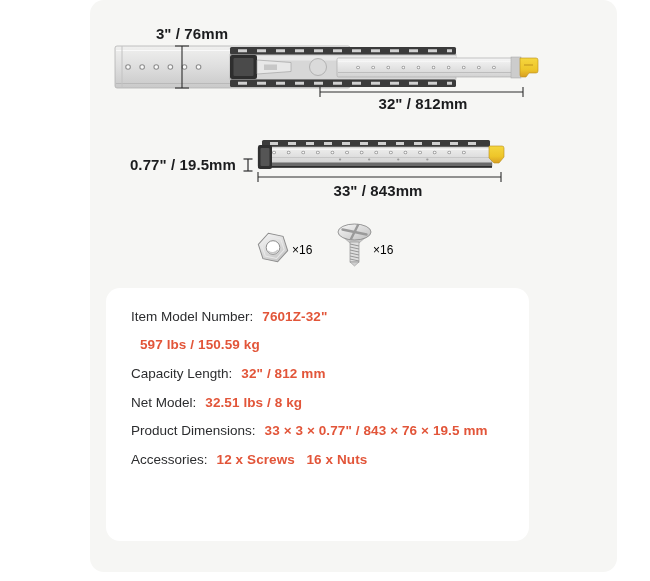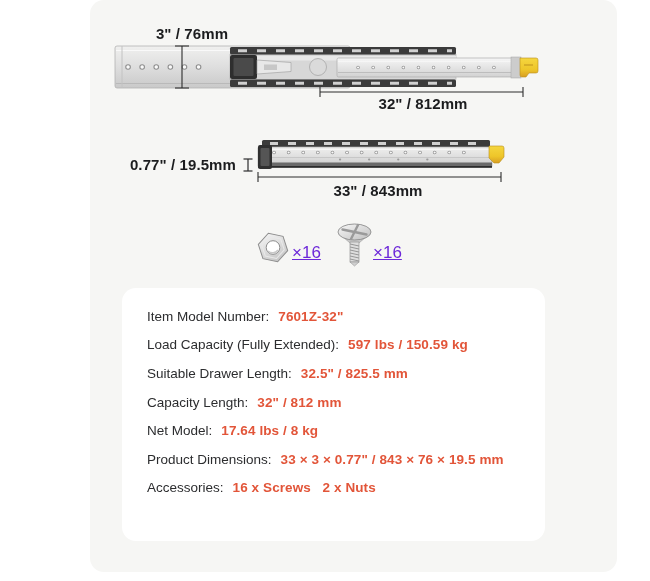--- a/index.html
+++ b/index.html
@@ -13,26 +13,25 @@
     background:#f6f6f4; border-radius:14px;
   }
   .abs { position:absolute; }
   .dim-label {
     position:absolute; font-size:15px; font-weight:600; color:#1b1c1e;
     letter-spacing:.1px; white-space:nowrap;
   }
   .dim-label.center { text-align:center; }
   .dim-label.right { text-align:right; }
   .hw-count {
-    position:absolute; font-size:17px; font-weight:500; color:#6d28d9;
+    position:absolute; font-size:12px; font-weight:500; color:#000000;
     white-space:nowrap;
-    text-decoration:underline;
   }
   .spec-card {
-    position:absolute; left:122px; top:288px; width:423px; height:253px;
+    position:absolute; left:106px; top:288px; width:423px; height:253px;
     background:#ffffff; border-radius:14px; box-sizing:border-box;
     padding:14px 18px 10px 25px;
   }
   .spec-row { height:28.6px; display:flex; align-items:center; }
   .spec-label { font-size:13.5px; color:#2c2d2f; white-space:pre; }
   .spec-value {
     font-size:13.5px; font-weight:700; color:#e25539;
     margin-left:9px; white-space:pre; letter-spacing:.1px;
   }
 </style>
@@ -178,38 +177,33 @@
     <polygon points="15,41 24,41 19.5,45" fill="#cfcfcf" stroke="#969696" stroke-width="0.6"></polygon>
   </svg>
   <div class="hw-count" style="left:373px; top:243px;">×16</div>
 
   <div class="spec-card">
     <div class="spec-row">
       <span class="spec-label">Item Model Number:</span>
       <span class="spec-value">7601Z-32"</span>
     </div>
     <div class="spec-row">
-      <span class="spec-label">Load Capacity (Fully Extended):</span>
       <span class="spec-value">597 lbs / 150.59 kg</span>
-    </div>
-    <div class="spec-row">
-      <span class="spec-label">Suitable Drawer Length:</span>
-      <span class="spec-value">32.5" / 825.5 mm</span>
     </div>
     <div class="spec-row">
       <span class="spec-label">Capacity Length:</span>
       <span class="spec-value">32" / 812 mm</span>
     </div>
     <div class="spec-row">
       <span class="spec-label">Net Model:</span>
-      <span class="spec-value">17.64 lbs / 8 kg</span>
+      <span class="spec-value">32.51 lbs / 8 kg</span>
     </div>
     <div class="spec-row">
       <span class="spec-label">Product Dimensions:</span>
       <span class="spec-value">33 × 3 × 0.77" / 843 × 76 × 19.5 mm</span>
     </div>
     <div class="spec-row">
       <span class="spec-label">Accessories:</span>
-      <span class="spec-value">16 x Screws   2 x Nuts</span>
+      <span class="spec-value">12 x Screws   16 x Nuts</span>
     </div>
   </div>
 
 </div>
 
 </body></html>

